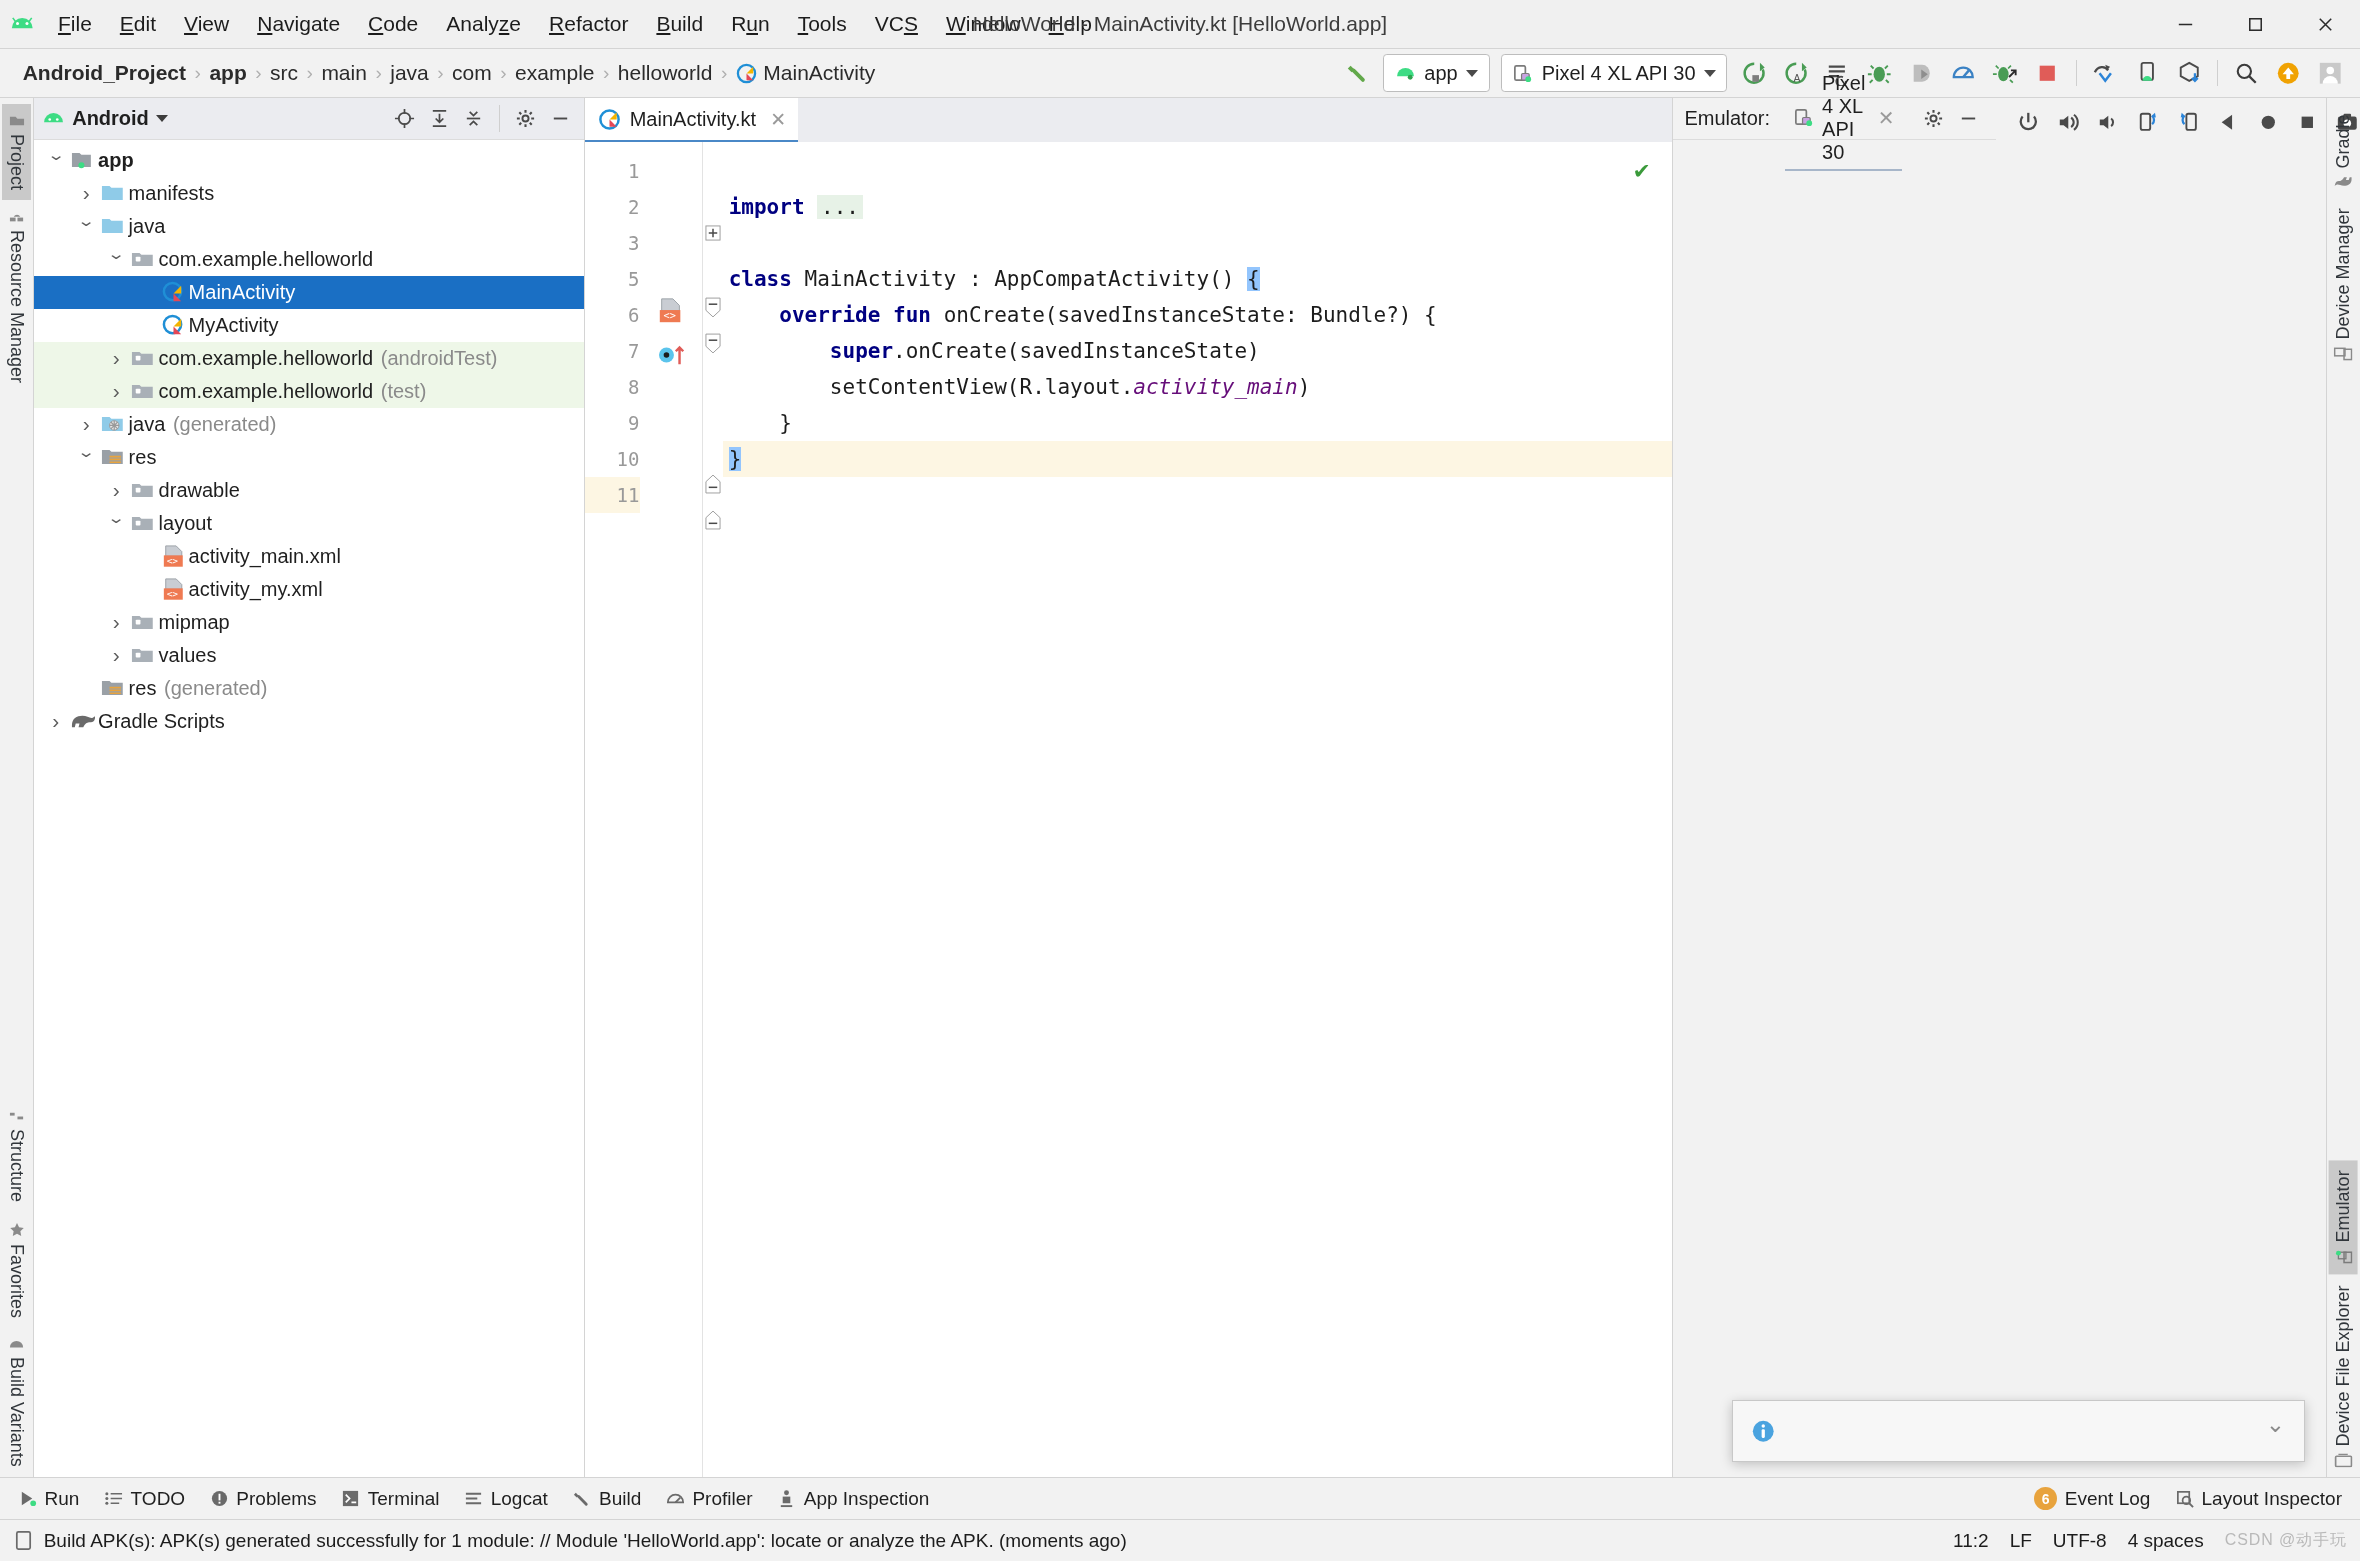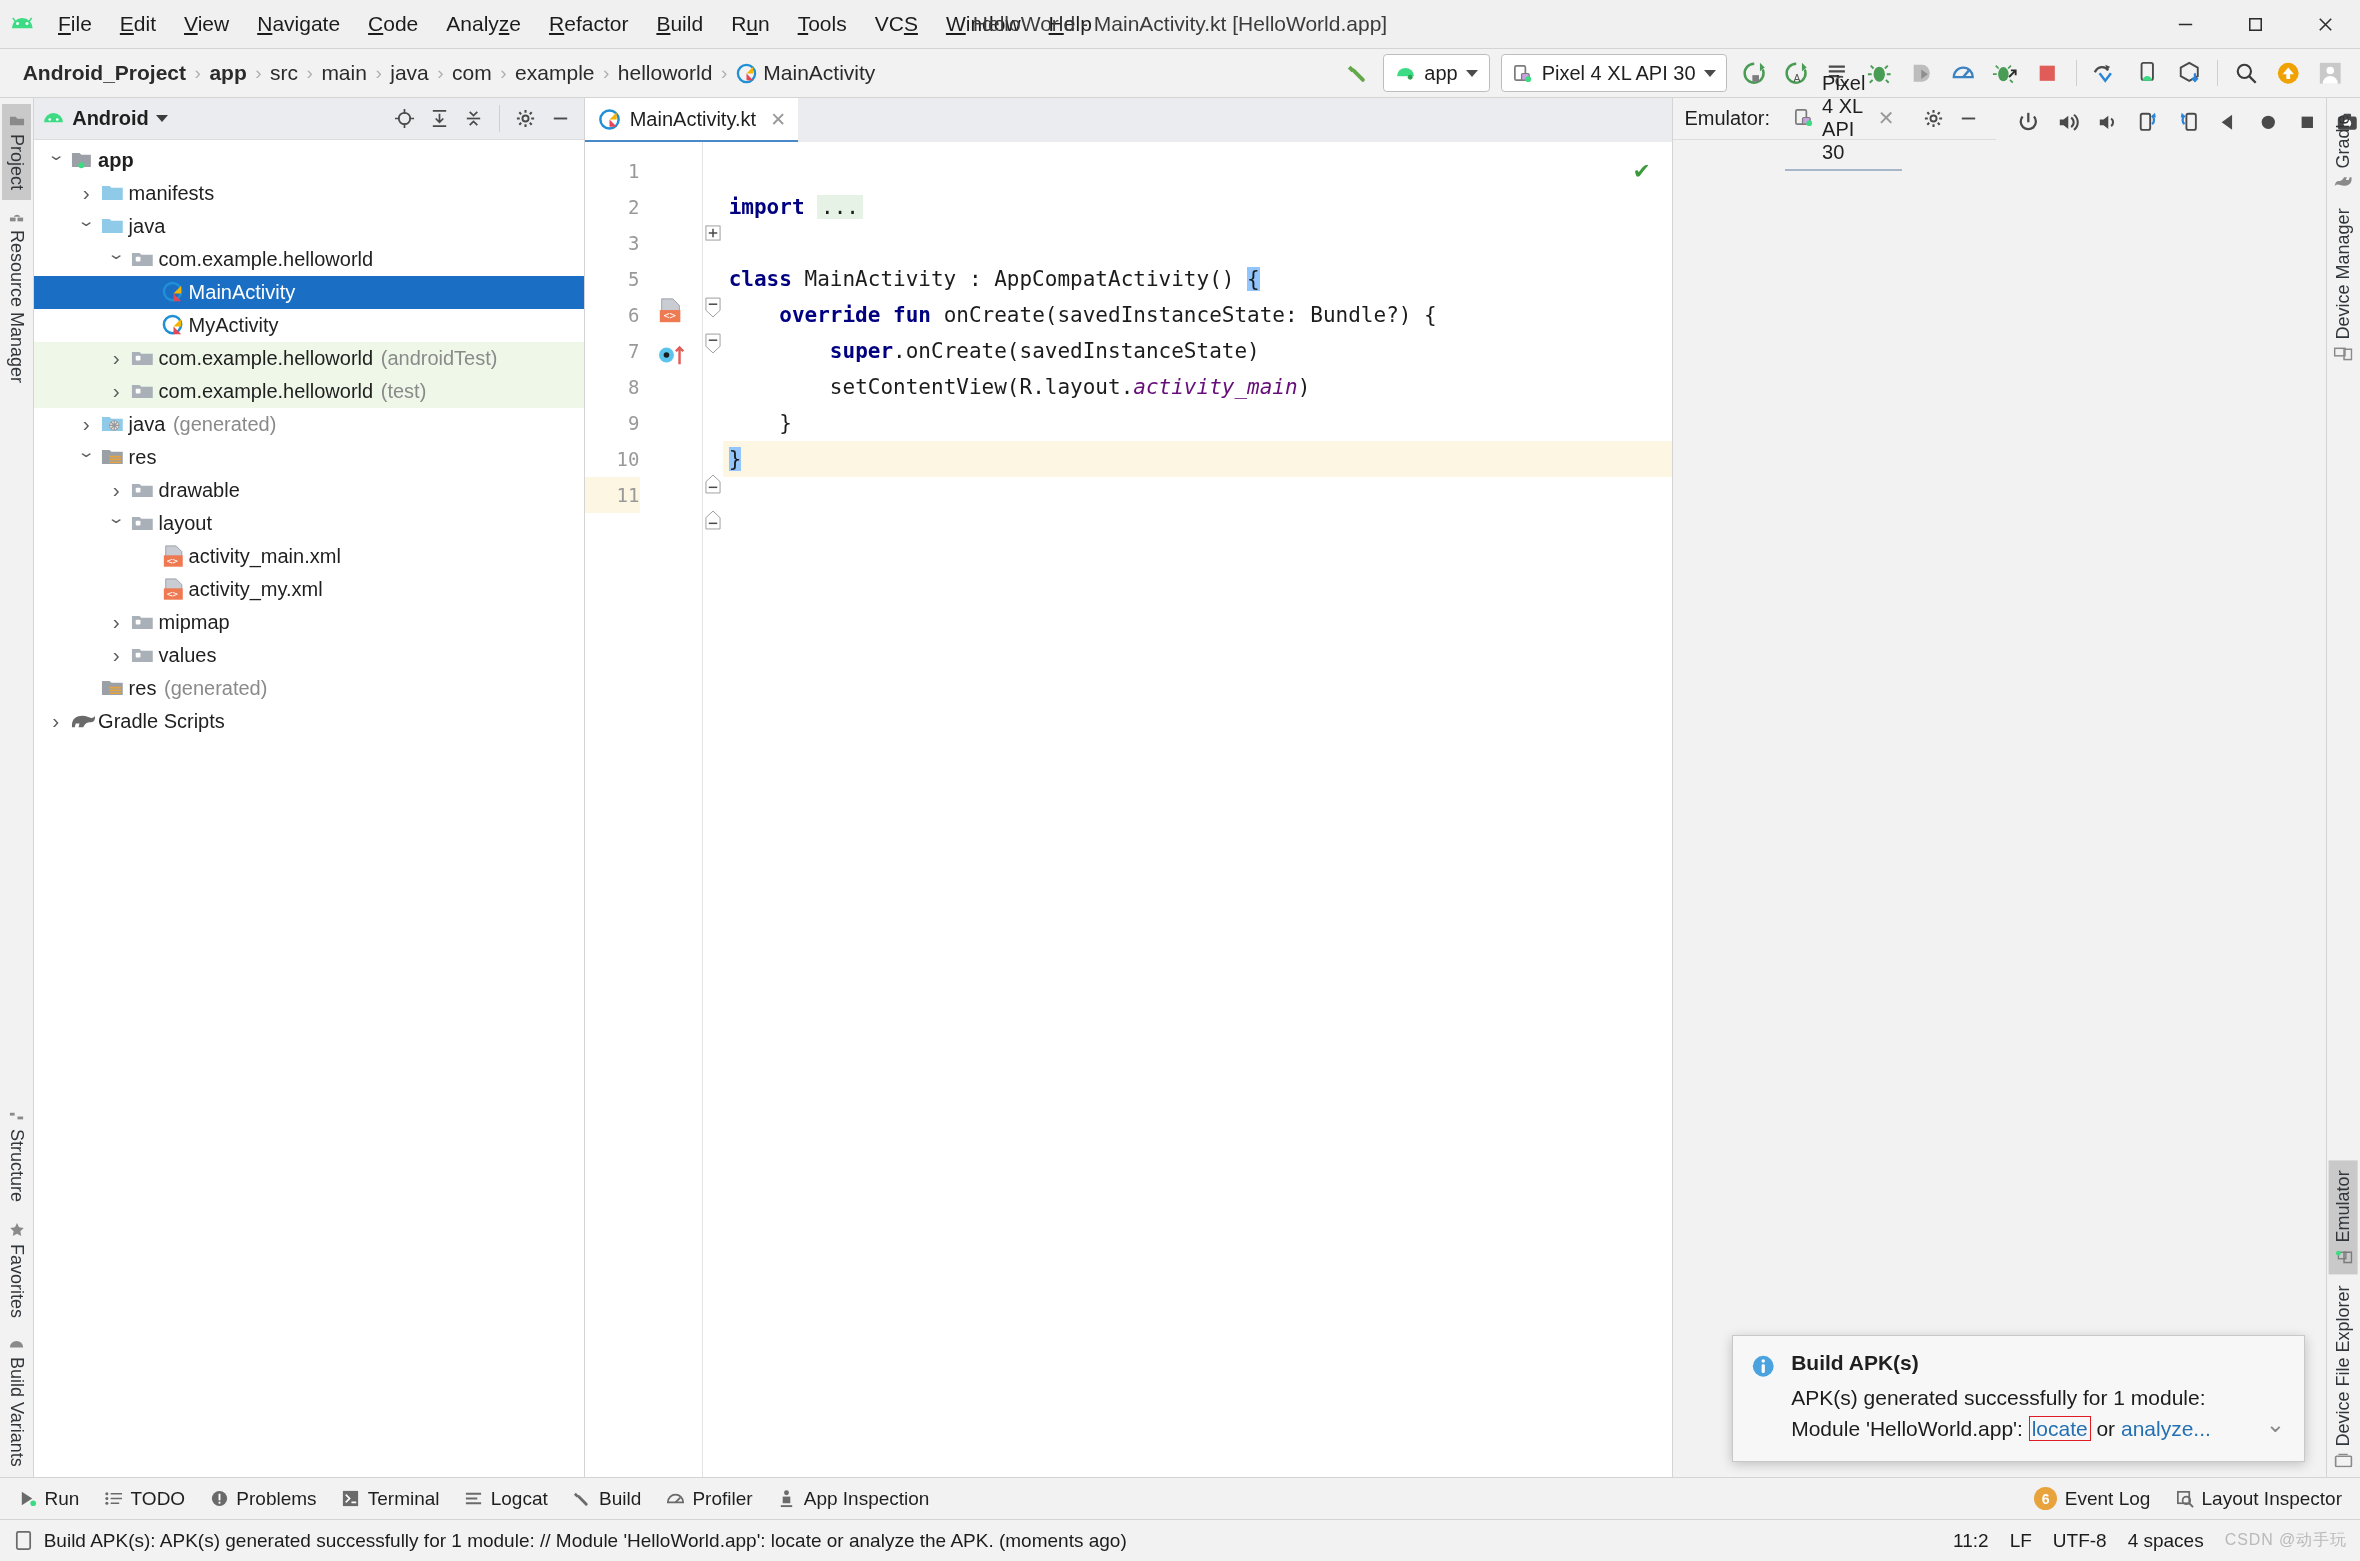--- a/index.html
+++ b/index.html
@@ -941,27 +941,20 @@
       </div>
 
       <div class="balloon">
         <div class="info-ic">
           <svg width="26.5" height="26.5" viewBox="0 0 28 28">
               <circle cx="14" cy="14" r="11" fill="#4aa3df"></circle>
               <circle cx="14" cy="8.5" r="1.8" fill="#fff"></circle>
               <rect x="12.3" y="12" width="3.4" height="9" rx="1.2" fill="#fff"></rect>
             </svg>
         </div>
-        <div style="flex:1">
-          <div class="b-title">Build APK(s)</div>
-          <div class="b-line">APK(s) generated successfully for 1 module:</div>
-          <div class="b-line">
-            <span>Module 'HelloWorld.app': </span><span class="lnk boxed">locate</span><span> or </span><span class="lnk">analyze...</span>
-          </div>
-        </div>
         <div class="b-chevron">⌄</div>
       </div>
     </div>
 
     <div class="side-rail right">
       <div class="rail-tab right">
         <span>
           <svg width="19" height="13.2" viewBox="0 0 20 14">
               <path d="M1 10c0-5 4-7 8-7 4 0 6 2 8 1l2-1-1 3c-1 2-3 2-5 2-2 1-3 2-4 4H6l1-3H4l-1 3H1z" fill="#8a8a8a"></path>
             </svg>

